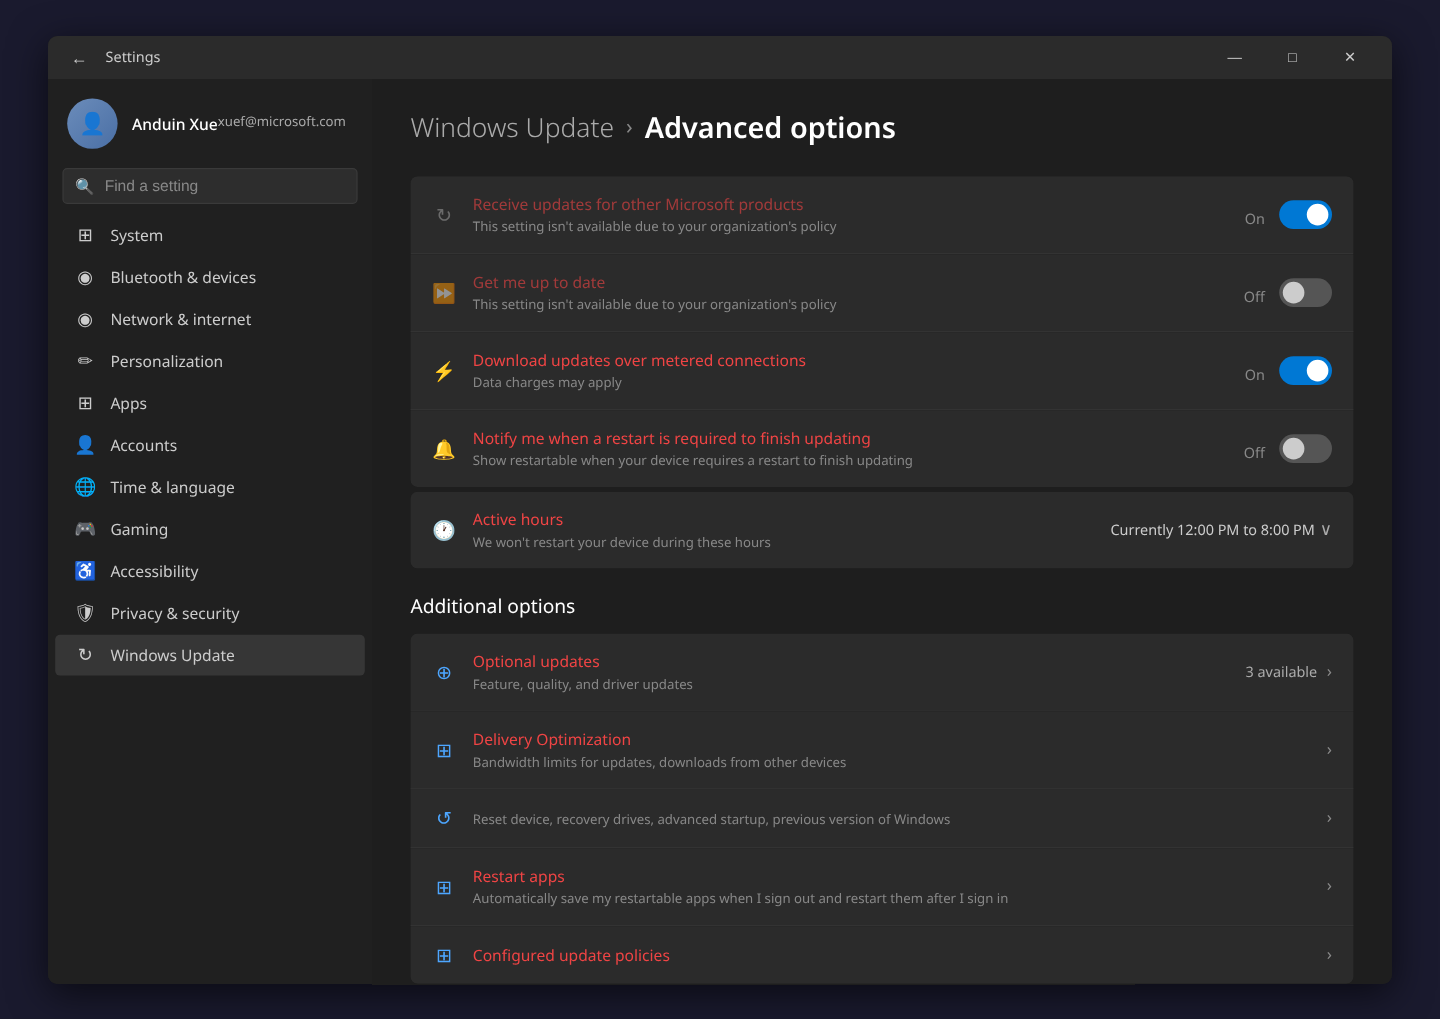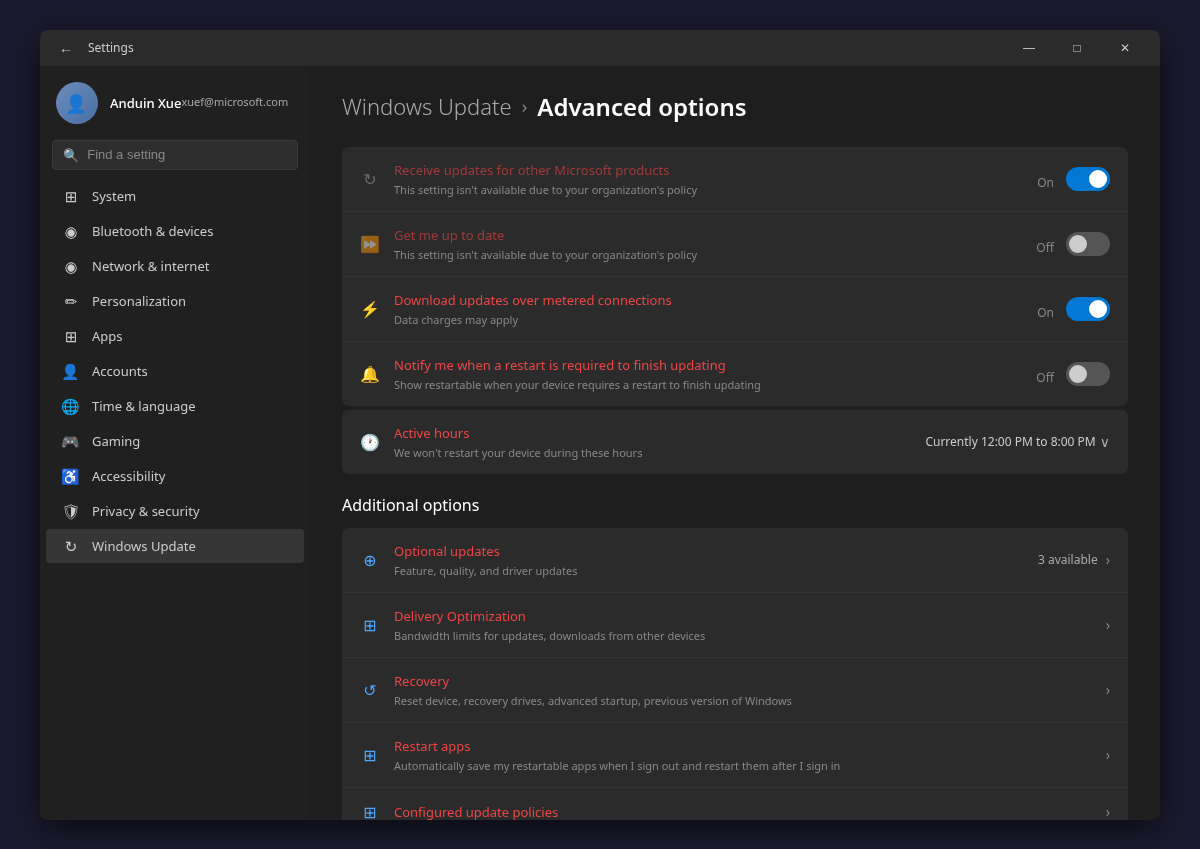--- a/index.html
+++ b/index.html
@@ -486,21 +486,20 @@
       <div class="row-subtitle">Bandwidth limits for updates, downloads from other devices</div>
     </div>
     <div class="row-right">
 
       <span class="chevron-right">›</span>
     </div>
   </div>
           <div class="clickable-row">
     <div class="row-icon" style="color:#4da6ff">↺</div>
     <div class="row-text">
-      <div class="row-title">Recovery</div>
       <div class="row-subtitle">Reset device, recovery drives, advanced startup, previous version of Windows</div>
     </div>
     <div class="row-right">
 
       <span class="chevron-right">›</span>
     </div>
   </div>
           <div class="clickable-row">
     <div class="row-icon" style="color:#4da6ff">⊞</div>
     <div class="row-text">

